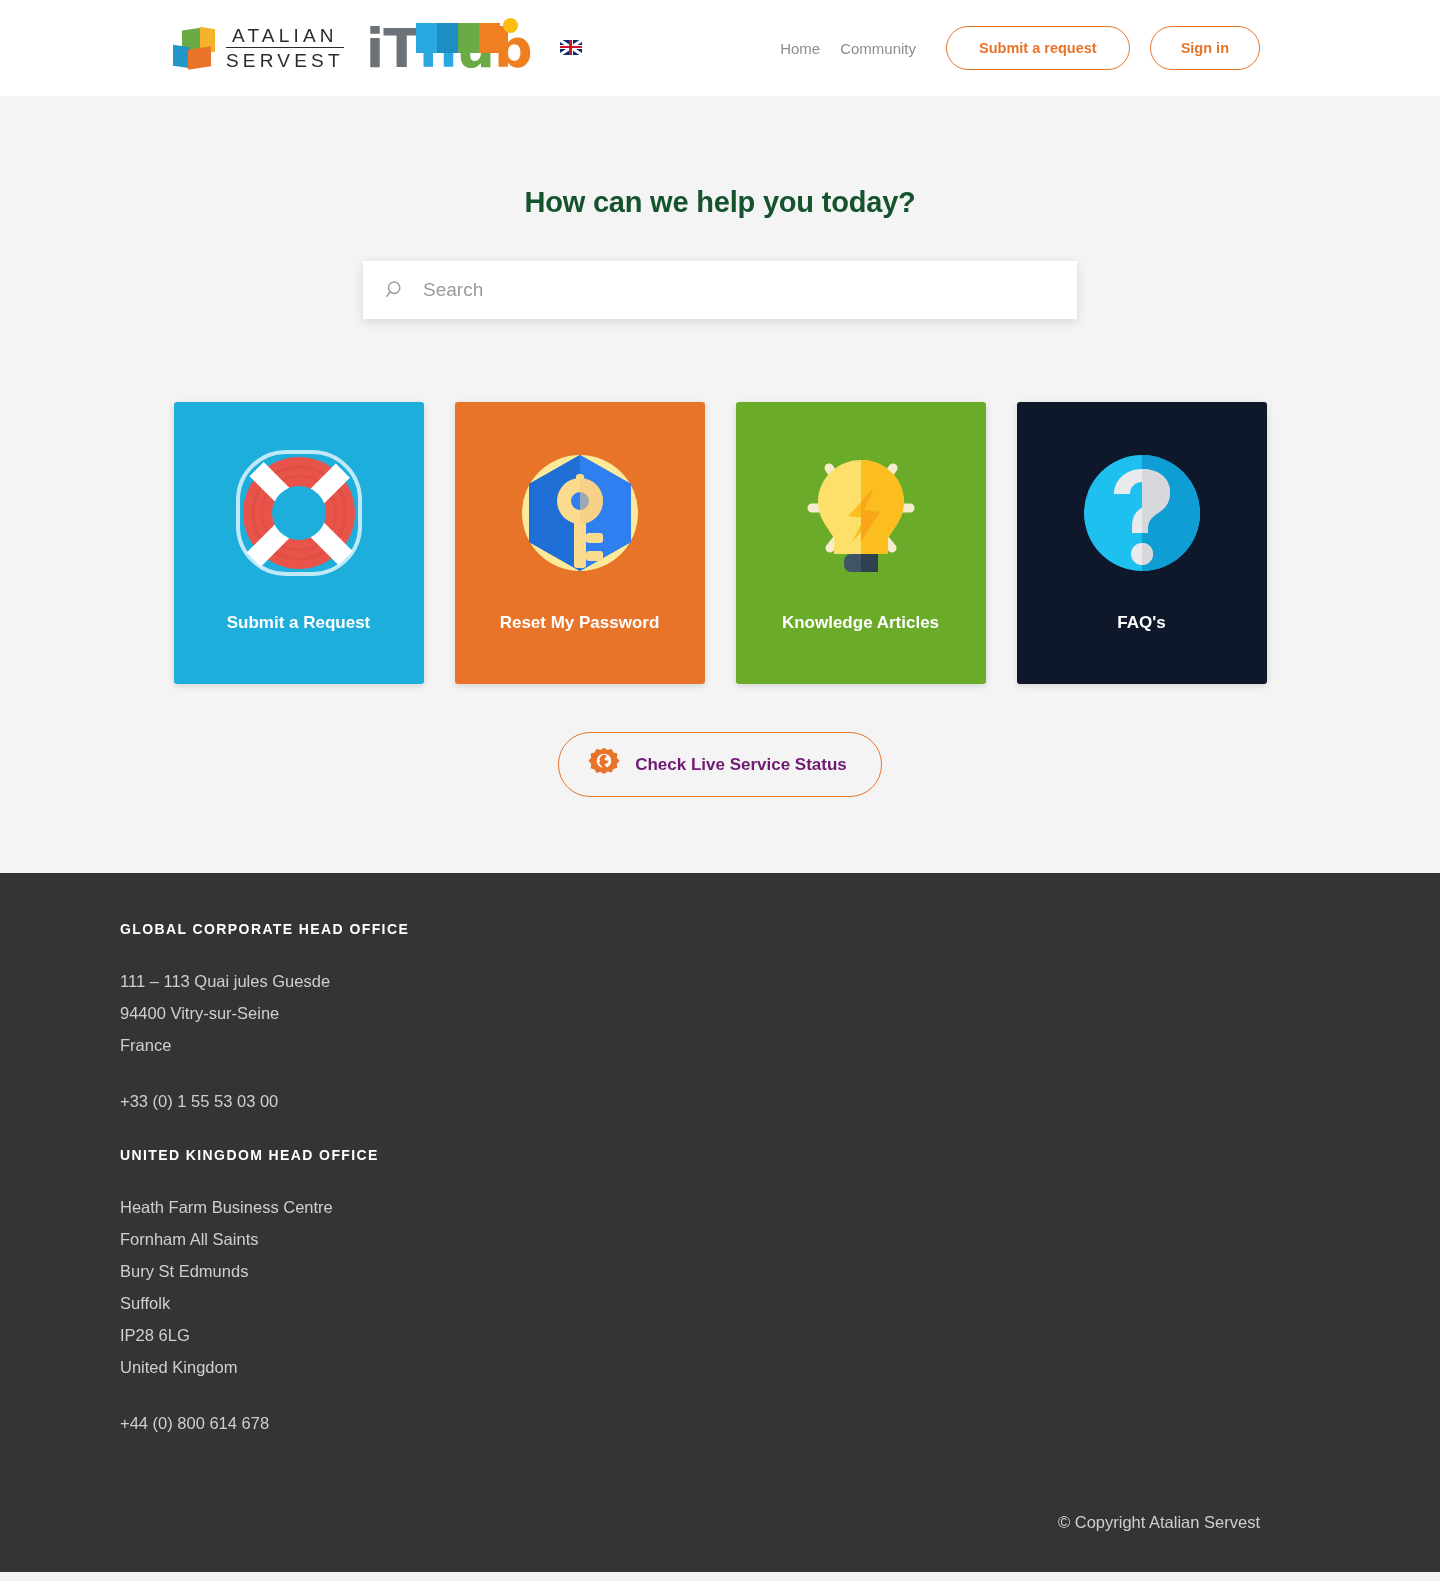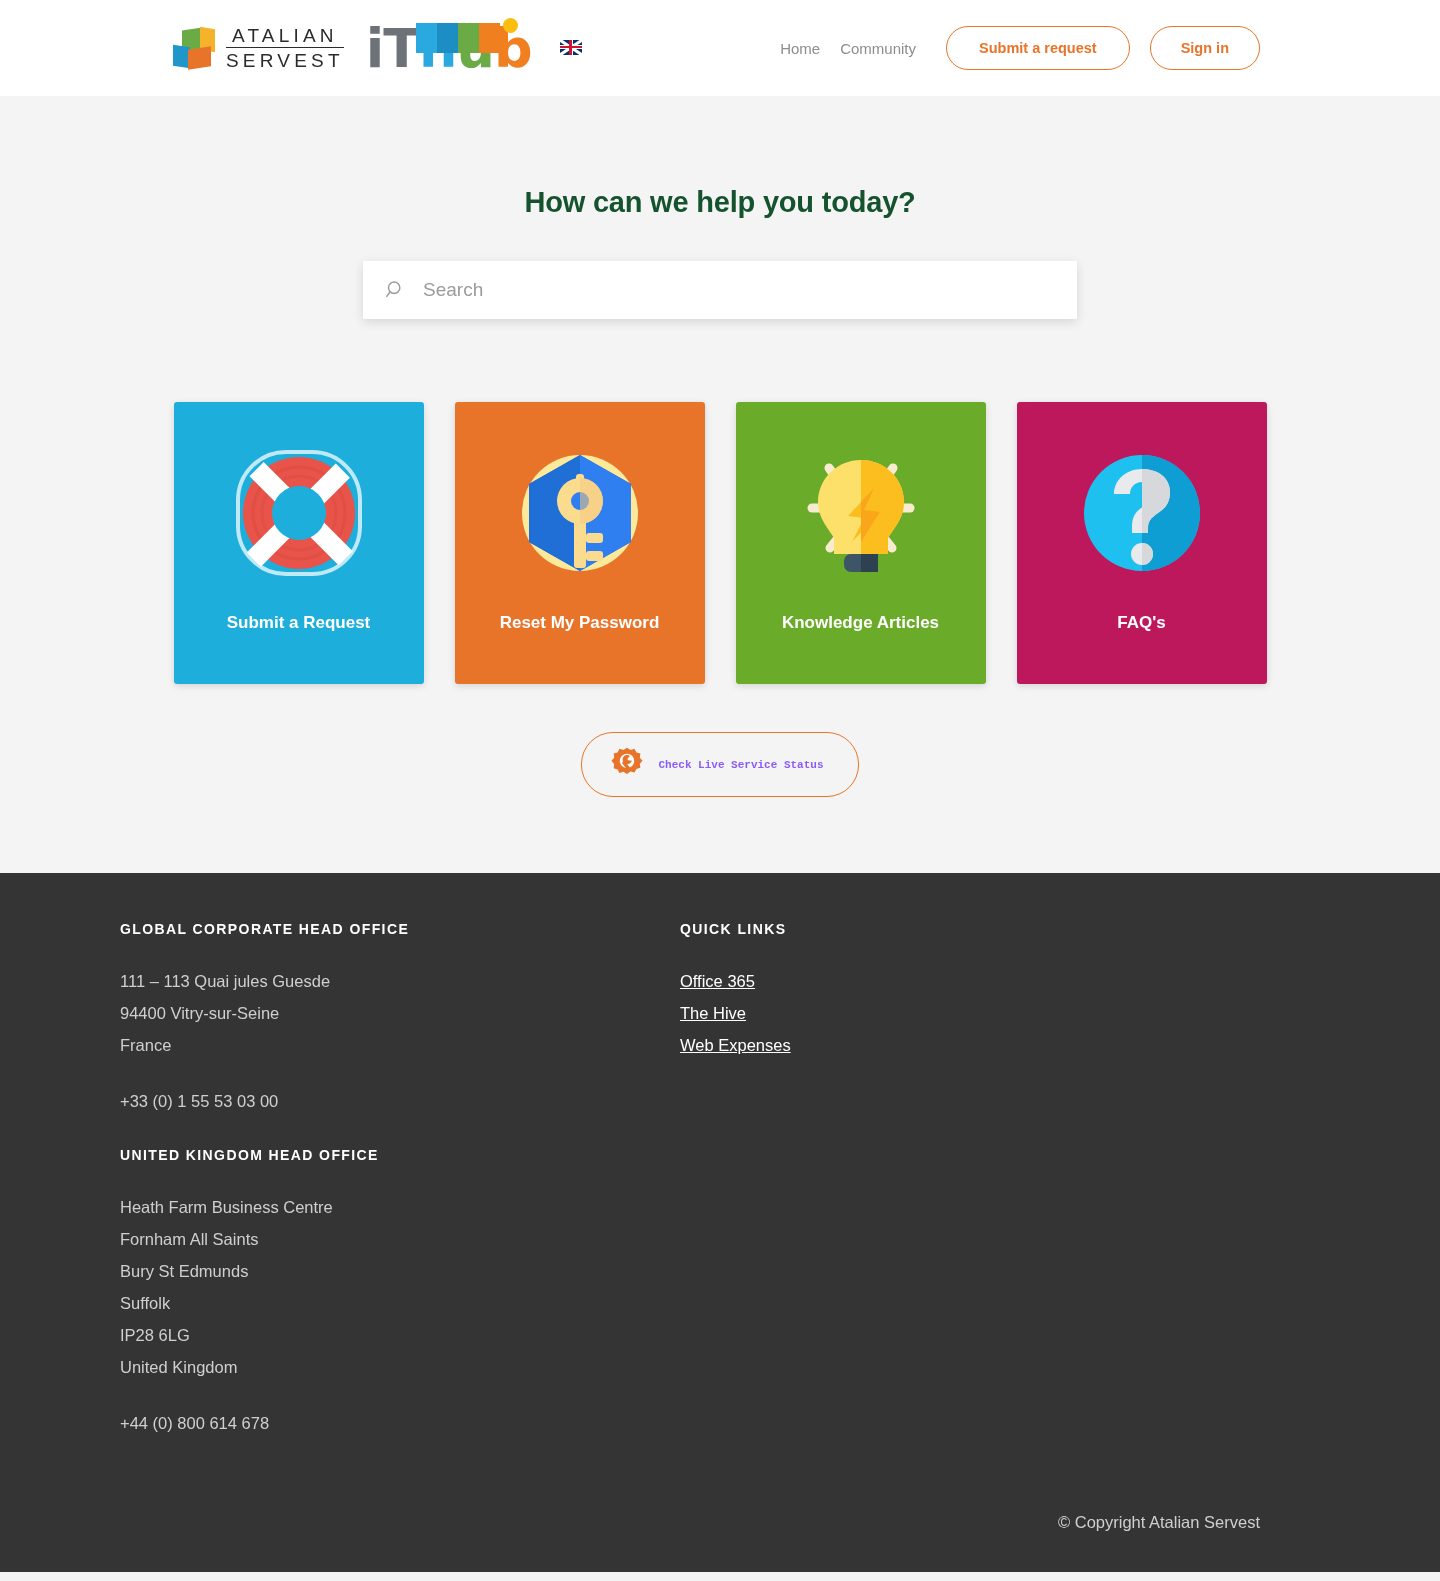--- a/index.html
+++ b/index.html
@@ -164,22 +164,22 @@
     display: inline-flex;
     align-items: center;
     gap: 14px;
     border: 1.6px solid #e8742a;
     border-radius: 32px;
     padding: 13px 34px 13px 28px;
     background: transparent;
     cursor: pointer;
   }
   .status-btn .lbl {
-    color: #8b5cf6; font-weight: bold; font-size: 11px;
-    font-family: Liberation Mono, monospace;
+    color: #701a75; font-weight: bold; font-size: 17px;
+    font-family: Liberation Sans, sans-serif;
   }
 
   
   .footer {
     background: #343434;
     padding: 48px 180px 40px 120px;
     color: #d5d5d5;
   }
   .footer-cols { display: flex; }
   .col-addr { width: 560px; }
@@ -329,21 +329,21 @@
           <path d="M75 22 C99 22 118 41 118 64 C118 80 108 90 102 100 L102 116 L75 116 Z" fill="#fcbe1f"></path>
           <path d="M88 50 L62 78 L78 80 L66 104 L94 74 L78 72 Z" fill="#fcbe1f"></path>
           <path d="M88 50 L75 64 L75 104 L94 74 L78 72 Z" fill="#f9a61a"></path>
           <rect x="58" y="116" width="34" height="18" rx="7" fill="#3d5567"></rect>
           <path d="M75 116 h17 v18 h-17 Z" fill="#2d4150"></path>
         </svg>
       </span>
       <div class="card-label">Knowledge Articles</div>
     </div>
 
-    <div class="card" id="card3" style="background: #be185d;">
+    <div class="card" id="card3" style="background: #0f172a;">
       <span class="card-icon">
         <svg viewBox="0 0 150 150" width="150" height="150">
           <circle cx="75" cy="75" r="58" fill="#1ec0ef"></circle>
           <path d="M75 17 a58 58 0 0 1 0 116 Z" fill="#0e9ed4"></path>
           <path d="M75 31 c-16 0 -28 11 -28 25 h16 c0 -7 5 -12 12 -12 c7 0 12 5 12 11 c0 6 -4 9 -10 13 c-8 5 -12 10 -12 21 v6 h16 v-5 c0 -7 3 -10 10 -15 c8 -5 12 -11 12 -21 c0 -14 -12 -23 -28 -23 Z" fill="#e9eaed"></path>
           <circle cx="75" cy="116" r="11" fill="#e9eaed"></circle>
           <path d="M75 31 c16 0 28 9 28 23 c0 10 -4 16 -12 21 c-7 5 -10 8 -10 15 v5 h-6 Z" fill="#d6d8db"></path>
           <path d="M75 105 a11 11 0 0 1 0 22 Z" fill="#d6d8db"></path>
         </svg>
       </span>
@@ -382,22 +382,16 @@
       <div class="addr-line">Fornham All Saints</div>
       <div class="addr-line">Bury St Edmunds</div>
       <div class="addr-line">Suffolk</div>
       <div class="addr-line">IP28 6LG</div>
       <div class="addr-line">United Kingdom</div>
       <div class="addr-gap"></div>
       <div class="addr-line">+44 (0) 800 614 678</div>
     </div>
 
 
-    <div class="col-quick">
-      <div class="foot-head">QUICK LINKS</div>
-      <a class="foot-link">Office 365</a>
-      <a class="foot-link">The Hive</a>
-      <a class="foot-link">Web Expenses</a>
-    </div>
   </div>
 
   <div class="copyright">© Copyright Atalian Servest</div>
 </div>
 
 </body></html>

